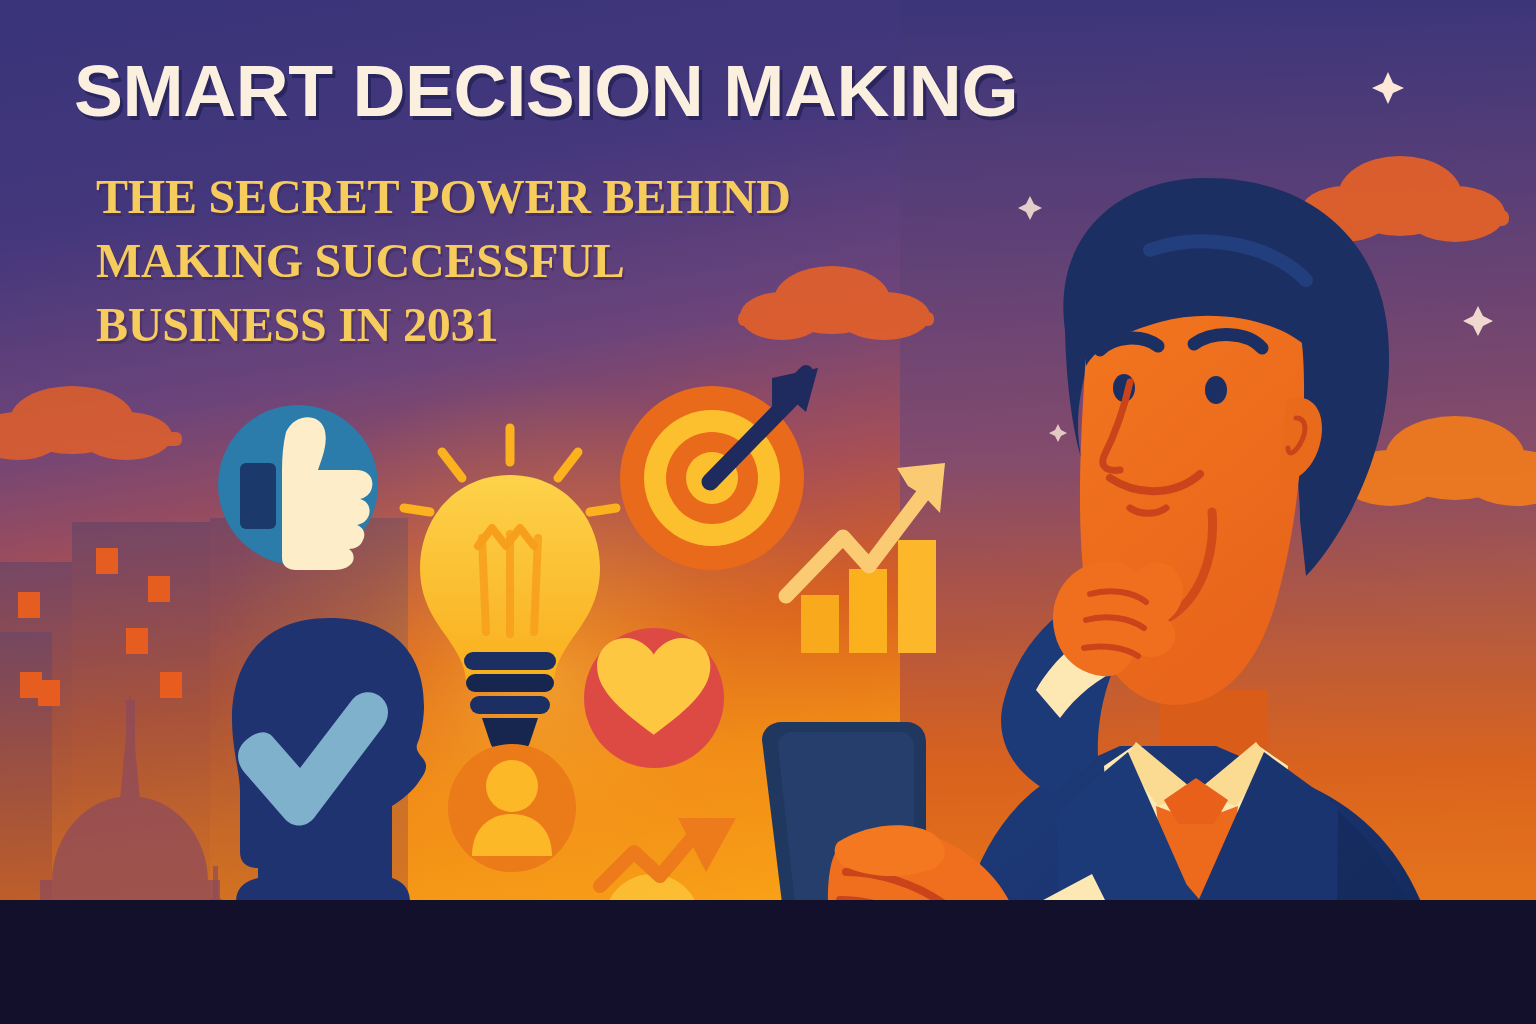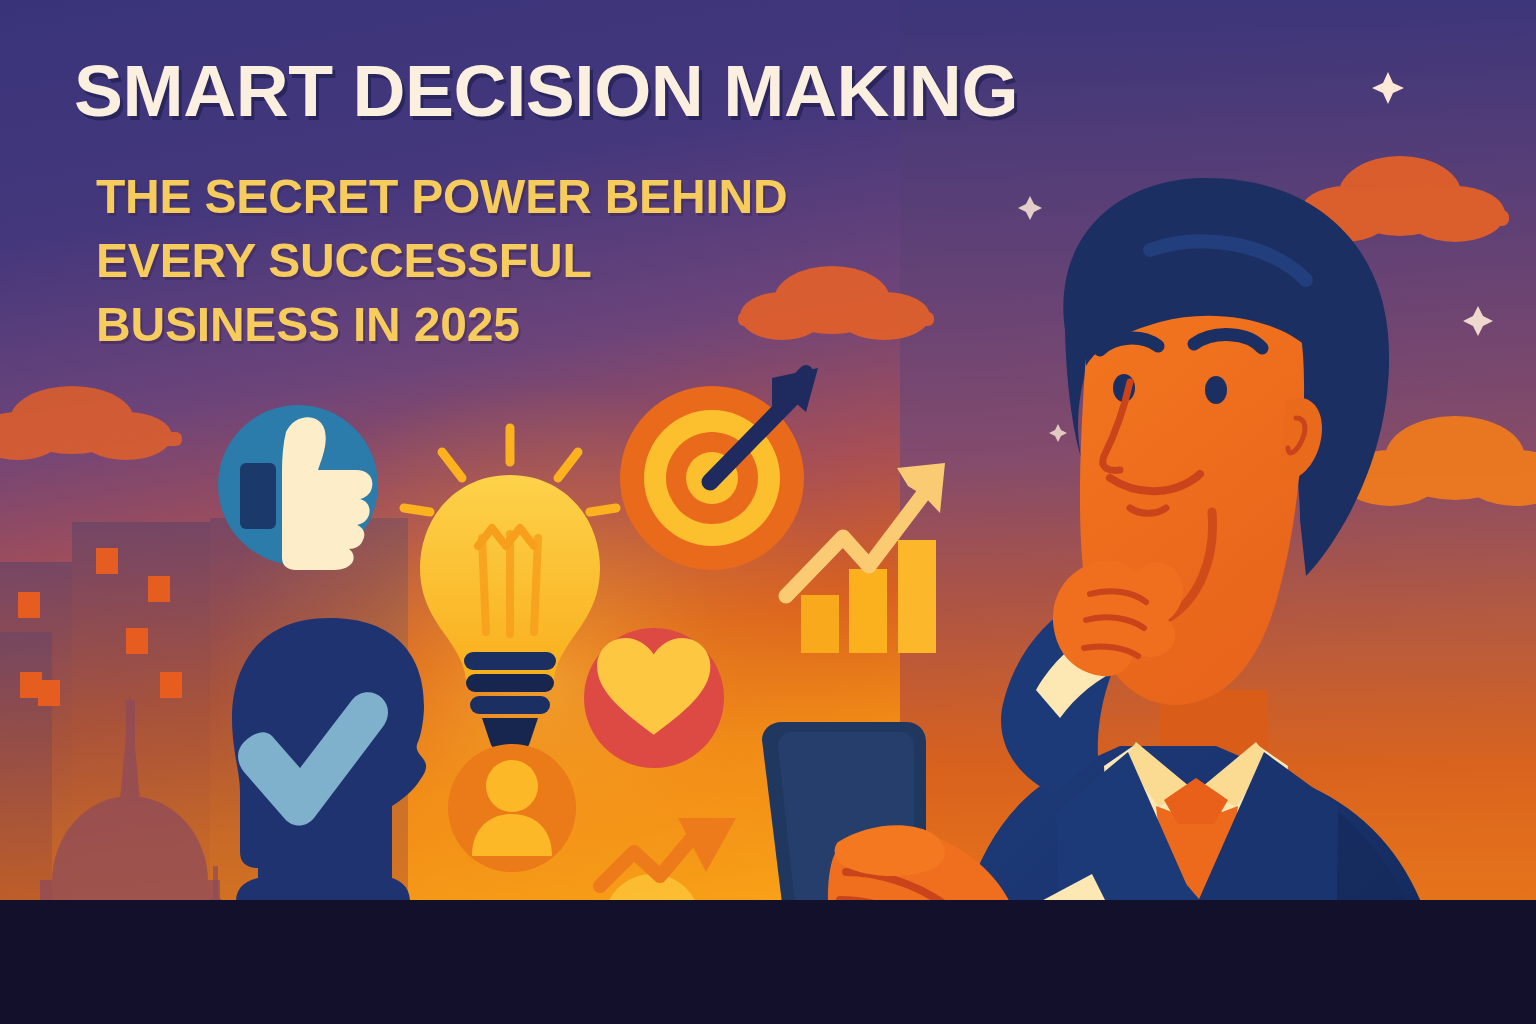--- a/index.html
+++ b/index.html
@@ -12,21 +12,21 @@
     position:absolute;left:74px;top:55px;
     font-family:"Liberation Sans", sans-serif;
     font-weight:700;font-size:72px;letter-spacing:-0.5px;
     line-height:1.0;color:#fbf0df;
     transform:scaleX(1.02);transform-origin:left top;
     text-shadow:3px 4px 0 rgba(24,24,70,.55);
     white-space:nowrap;
   }
   #subhead{
     position:absolute;left:96px;top:165px;
-    font-family:Liberation Sans, sans-serif;
+    font-family:Liberation Serif, serif;
     font-weight:700;font-size:48px;letter-spacing:-0.2px;
     line-height:1.33;color:#f6cc5c;
     text-shadow:2px 3px 0 rgba(60,35,80,.45);
   }
   #subhead div{white-space:nowrap;}
 </style>
 </head>
 <body>
 
 <div id="stage">
@@ -326,17 +326,17 @@
                C 910 880, 866 878, 844 866 C 834 860, 832 848, 838 842 Z" fill="#f4781f"></path>
     </g>
 
   </g>
 </svg>
 
 <div id="headline">SMART DECISION MAKING</div>
 
 <div id="subhead">
   <div>THE SECRET POWER BEHIND</div>
-  <div>EVERY SUCCESSFUL</div>
-  <div>BUSINESS IN 2025</div>
+  <div>MAKING SUCCESSFUL</div>
+  <div>BUSINESS IN 2031</div>
 </div>
 
 </div>
 
 </body></html>

